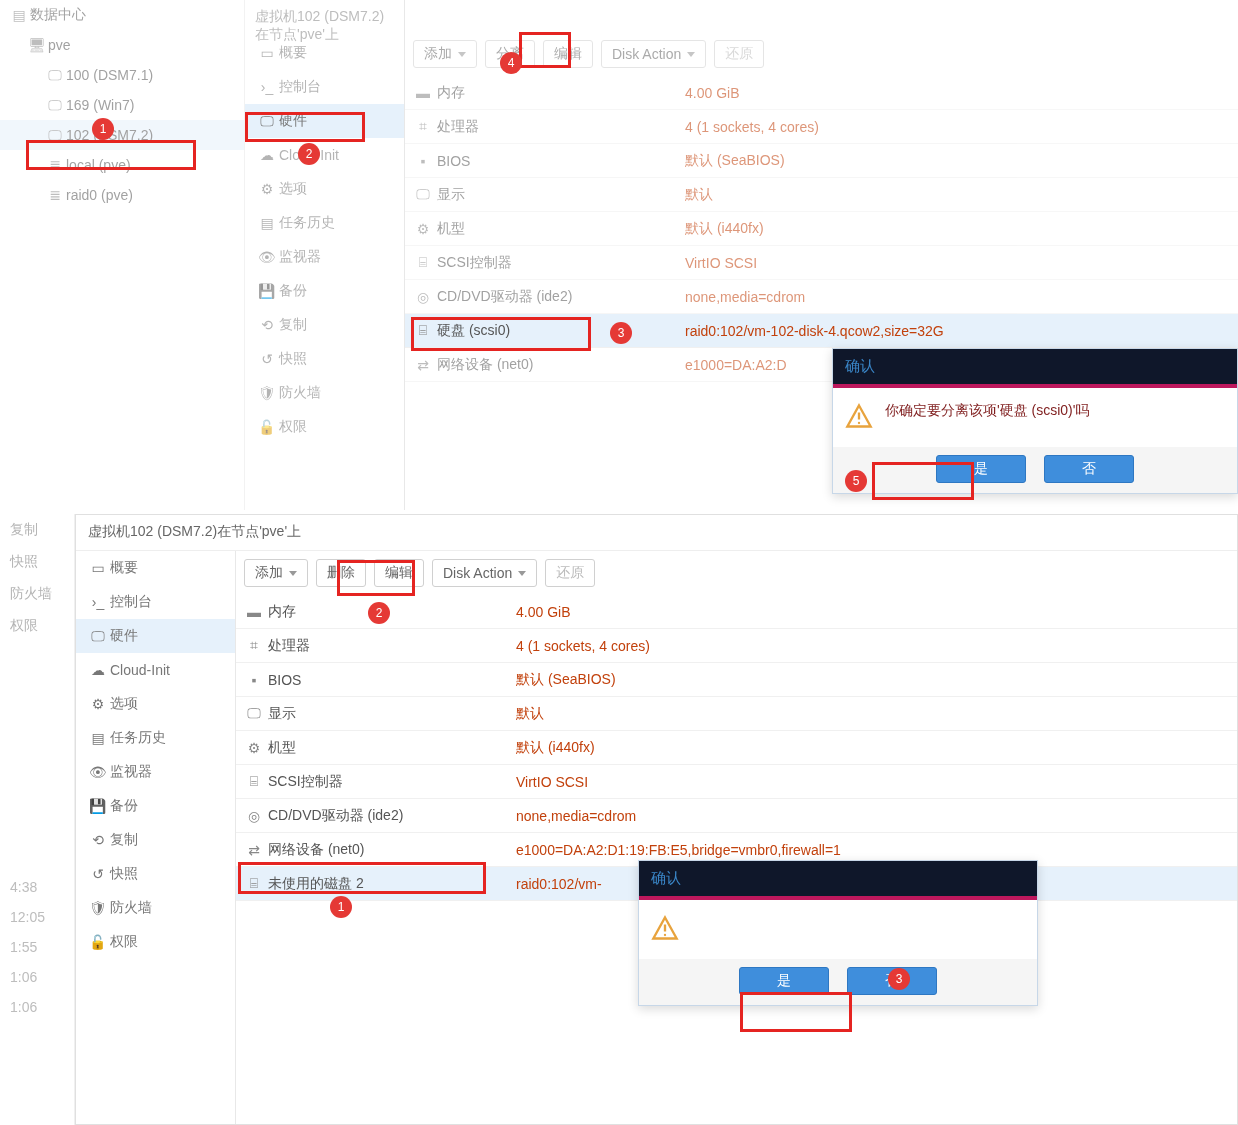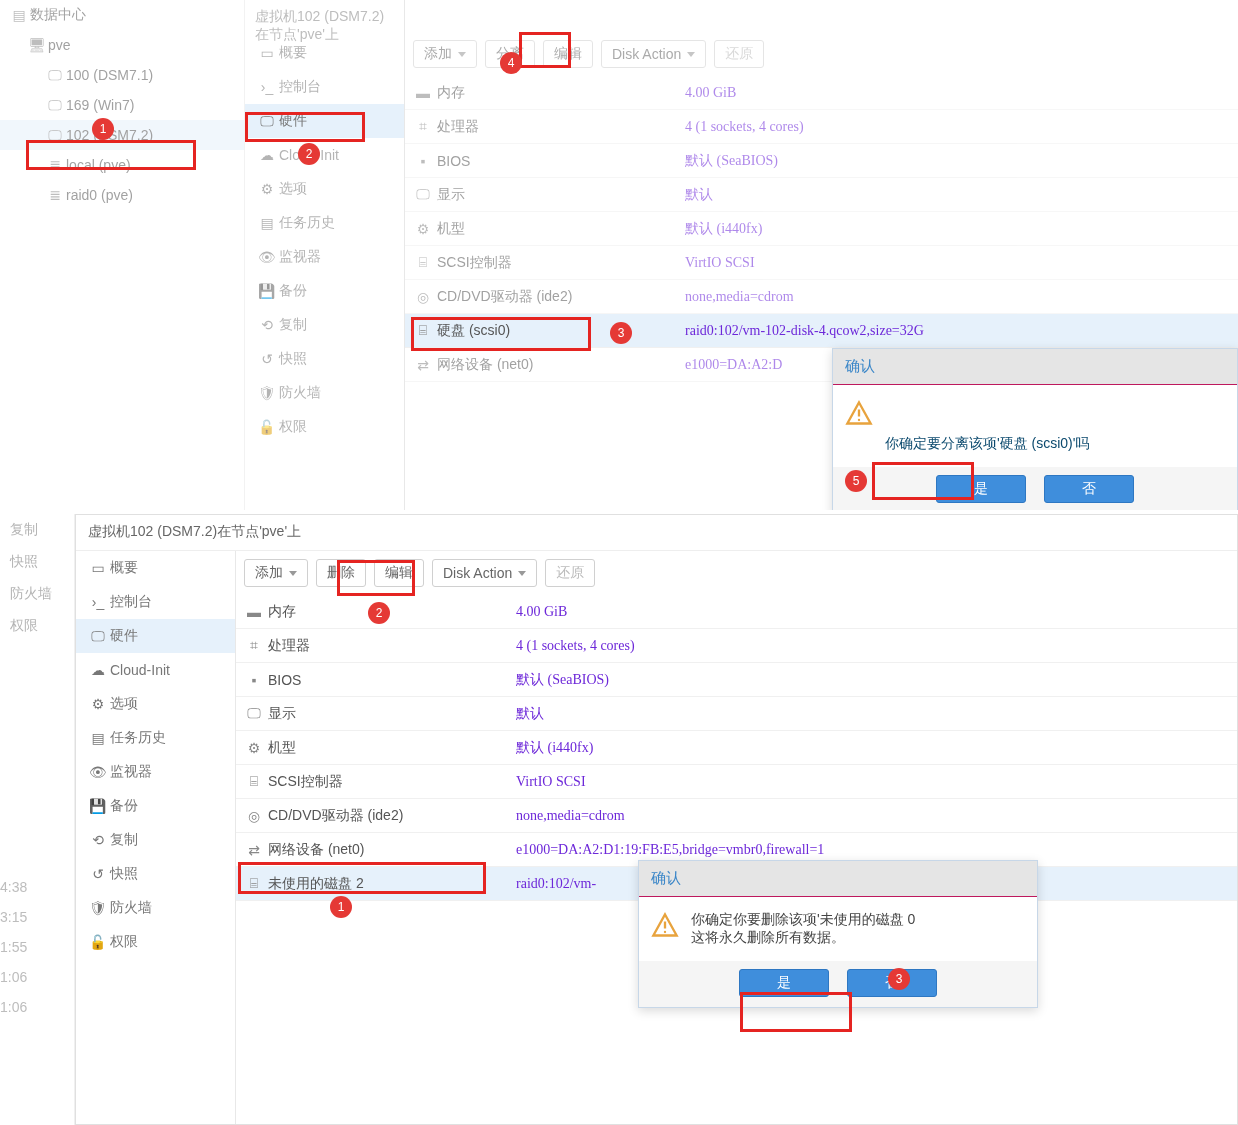--- a/index.html
+++ b/index.html
@@ -13,32 +13,32 @@
   .tree-item { display: flex; align-items: center; height: 30px; padding-left: 8px; }
   .tree-item .ic { width: 22px; display: inline-flex; justify-content: center; color: #888; }
   .tree-item.selected { background: #e6f1fb; }
   .navitem { display: flex; align-items: center; height: 34px; padding-left: 10px; color: #777; }
   .navitem.selected { background: #e6f1fb; }
   .navitem .ic { width: 24px; display:inline-flex; justify-content:center;}
   .hwrow { display:flex; align-items:center; height:34px; border-bottom:1px solid #f0f0f0; }
   .hwrow.selected { background:#e6f1fb; }
   .hwlabel { display:flex; align-items:center; width:280px; padding-left:4px;}
   .hwlabel .ic { width:28px; display:inline-flex; justify-content:center; color:#888;}
-  .hwvalue { color:#6d28d9;font-family:Liberation Serif, serif; }
+  .hwvalue { color:#c2410c; }
   .dialog { position:absolute; border:1px solid #c7d7e8; background:#fff; box-shadow:0 3px 10px rgba(0,0,0,.15);}
-  .dialog-header { background:#e5e5e5; color:#3a86c8; padding:8px 12px; font-size:15px; border-bottom:1px solid #be185d;}
+  .dialog-header { background:#0f172a; color:#3a86c8; padding:8px 12px; font-size:15px; border-bottom:4px solid #be185d;}
   .dialog-body { display:flex; padding:14px 12px; gap:12px;}
   .dialog-footer { display:flex; justify-content:center; gap:18px; padding:8px 0 10px; background:#f5f5f5;}
   .btn-primary { background:#3f8edc; color:#fff; border:1px solid #2e77c2; height:28px; width:90px; display:inline-flex; align-items:center; justify-content:center; border-radius:3px; font-weight:500;}
   .btn-secondary { background:#3f8edc; color:#fff; border:1px solid #2e77c2; height:28px; width:90px; display:inline-flex; align-items:center; justify-content:center; border-radius:3px; font-weight:500;}
   .warn-icon svg { width:28px; height:28px; }
   
   .leftstrip { width:75px; border-right:1px solid #e5e5e5; background:#fff;}
   .leftstrip .sitem { height:32px; display:flex; align-items:center; padding-left:10px; color:#777;}
-  .leftstrip .time { height:30px; display:flex; align-items:center; color:#888;}
+  .leftstrip .time { height:30px; display:flex; align-items:center; padding-left:10px; color:#888;}
 </style>
 </head>
 <body>
 
 <div style="position:relative; width:1238px; height:510px; overflow:hidden;" class="opaque-wrap">
   <div style="position:absolute; inset:0; display:flex;">
 
     <div style="width:245px; border-right:1px solid #e8e8e8;" class="opaque">
       <div class="tree-item">
         <span class="ic">▤</span>
@@ -218,21 +218,21 @@
   </div>
 
   <div class="dialog" style="left:832px; top:348px; width:406px;">
     <div class="dialog-header">确认</div>
     <div class="dialog-body">
       <span class="warn-icon"><svg viewBox="0 0 24 24">
             <path fill="none" stroke="#e8a33d" stroke-width="2" d="M12 3 L22 21 L2 21 Z"></path>
             <line x1="12" y1="9" x2="12" y2="15" stroke="#e8a33d" stroke-width="2"></line>
             <circle cx="12" cy="18" r="1" fill="#e8a33d"></circle>
           </svg></span>
-      <span style="color:#0c4a6e;margin-top:36px;">你确定要分离该项'硬盘 (scsi0)'吗</span>
+      <span style="color:#7f1d1d;">你确定要分离该项'硬盘 (scsi0)'吗</span>
     </div>
     <div class="dialog-footer">
       <div class="btn-primary">是</div>
       <div class="btn-secondary">否</div>
     </div>
   </div>
 
   <div class="red-box" style="left:26px; top:140px; width:170px; height:30px;"></div>
   <div class="badge" style="left:92px; top:118px;">1</div>
   <div class="red-box" style="left:245px; top:112px; width:120px; height:30px;"></div>
@@ -248,21 +248,21 @@
 <div style="position:relative; width:1238px; height:615px; border-top:4px solid #fff;">
   <div style="position:absolute; inset:0; display:flex;">
 
     <div class="leftstrip opaque">
       <div class="sitem">复制</div>
       <div class="sitem">快照</div>
       <div class="sitem">防火墙</div>
       <div class="sitem">权限</div>
       <div style="height:230px;"></div>
       <div class="time">4:38</div>
-      <div class="time">3:15</div>
+      <div class="time">12:05</div>
       <div class="time">1:55</div>
       <div class="time">1:06</div>
       <div class="time">1:06</div>
     </div>
 
     <div style="flex:1; position:relative; border:1px solid #e0e0e0;">
       <div style="height:36px; padding:8px 12px; color:#666; border-bottom:1px solid #eee;">虚拟机102 (DSM7.2)在节点'pve'上</div>
       <div style="display:flex; height:calc(100% - 36px);">
 
         <div style="width:160px; border-right:1px solid #e8e8e8;">
@@ -407,24 +407,20 @@
   </div>
 
   <div class="dialog" style="left:638px; top:346px; width:400px;">
     <div class="dialog-header">确认</div>
     <div class="dialog-body">
       <span class="warn-icon"><svg viewBox="0 0 24 24">
             <path fill="none" stroke="#e8a33d" stroke-width="2" d="M12 3 L22 21 L2 21 Z"></path>
             <line x1="12" y1="9" x2="12" y2="15" stroke="#e8a33d" stroke-width="2"></line>
             <circle cx="12" cy="18" r="1" fill="#e8a33d"></circle>
           </svg></span>
-      <div style="color:#444;">
-        <div>你确定你要删除该项'未使用的磁盘 0</div>
-        <div>这将永久删除所有数据。</div>
-      </div>
     </div>
     <div class="dialog-footer">
       <div class="btn-primary">是</div>
       <div class="btn-secondary">否</div>
     </div>
   </div>
 
   <div class="red-box" style="left:337px; top:46px; width:78px; height:36px;"></div>
   <div class="badge" style="left:368px; top:88px;">2</div>
   <div class="red-box" style="left:238px; top:348px; width:248px; height:32px;"></div>

